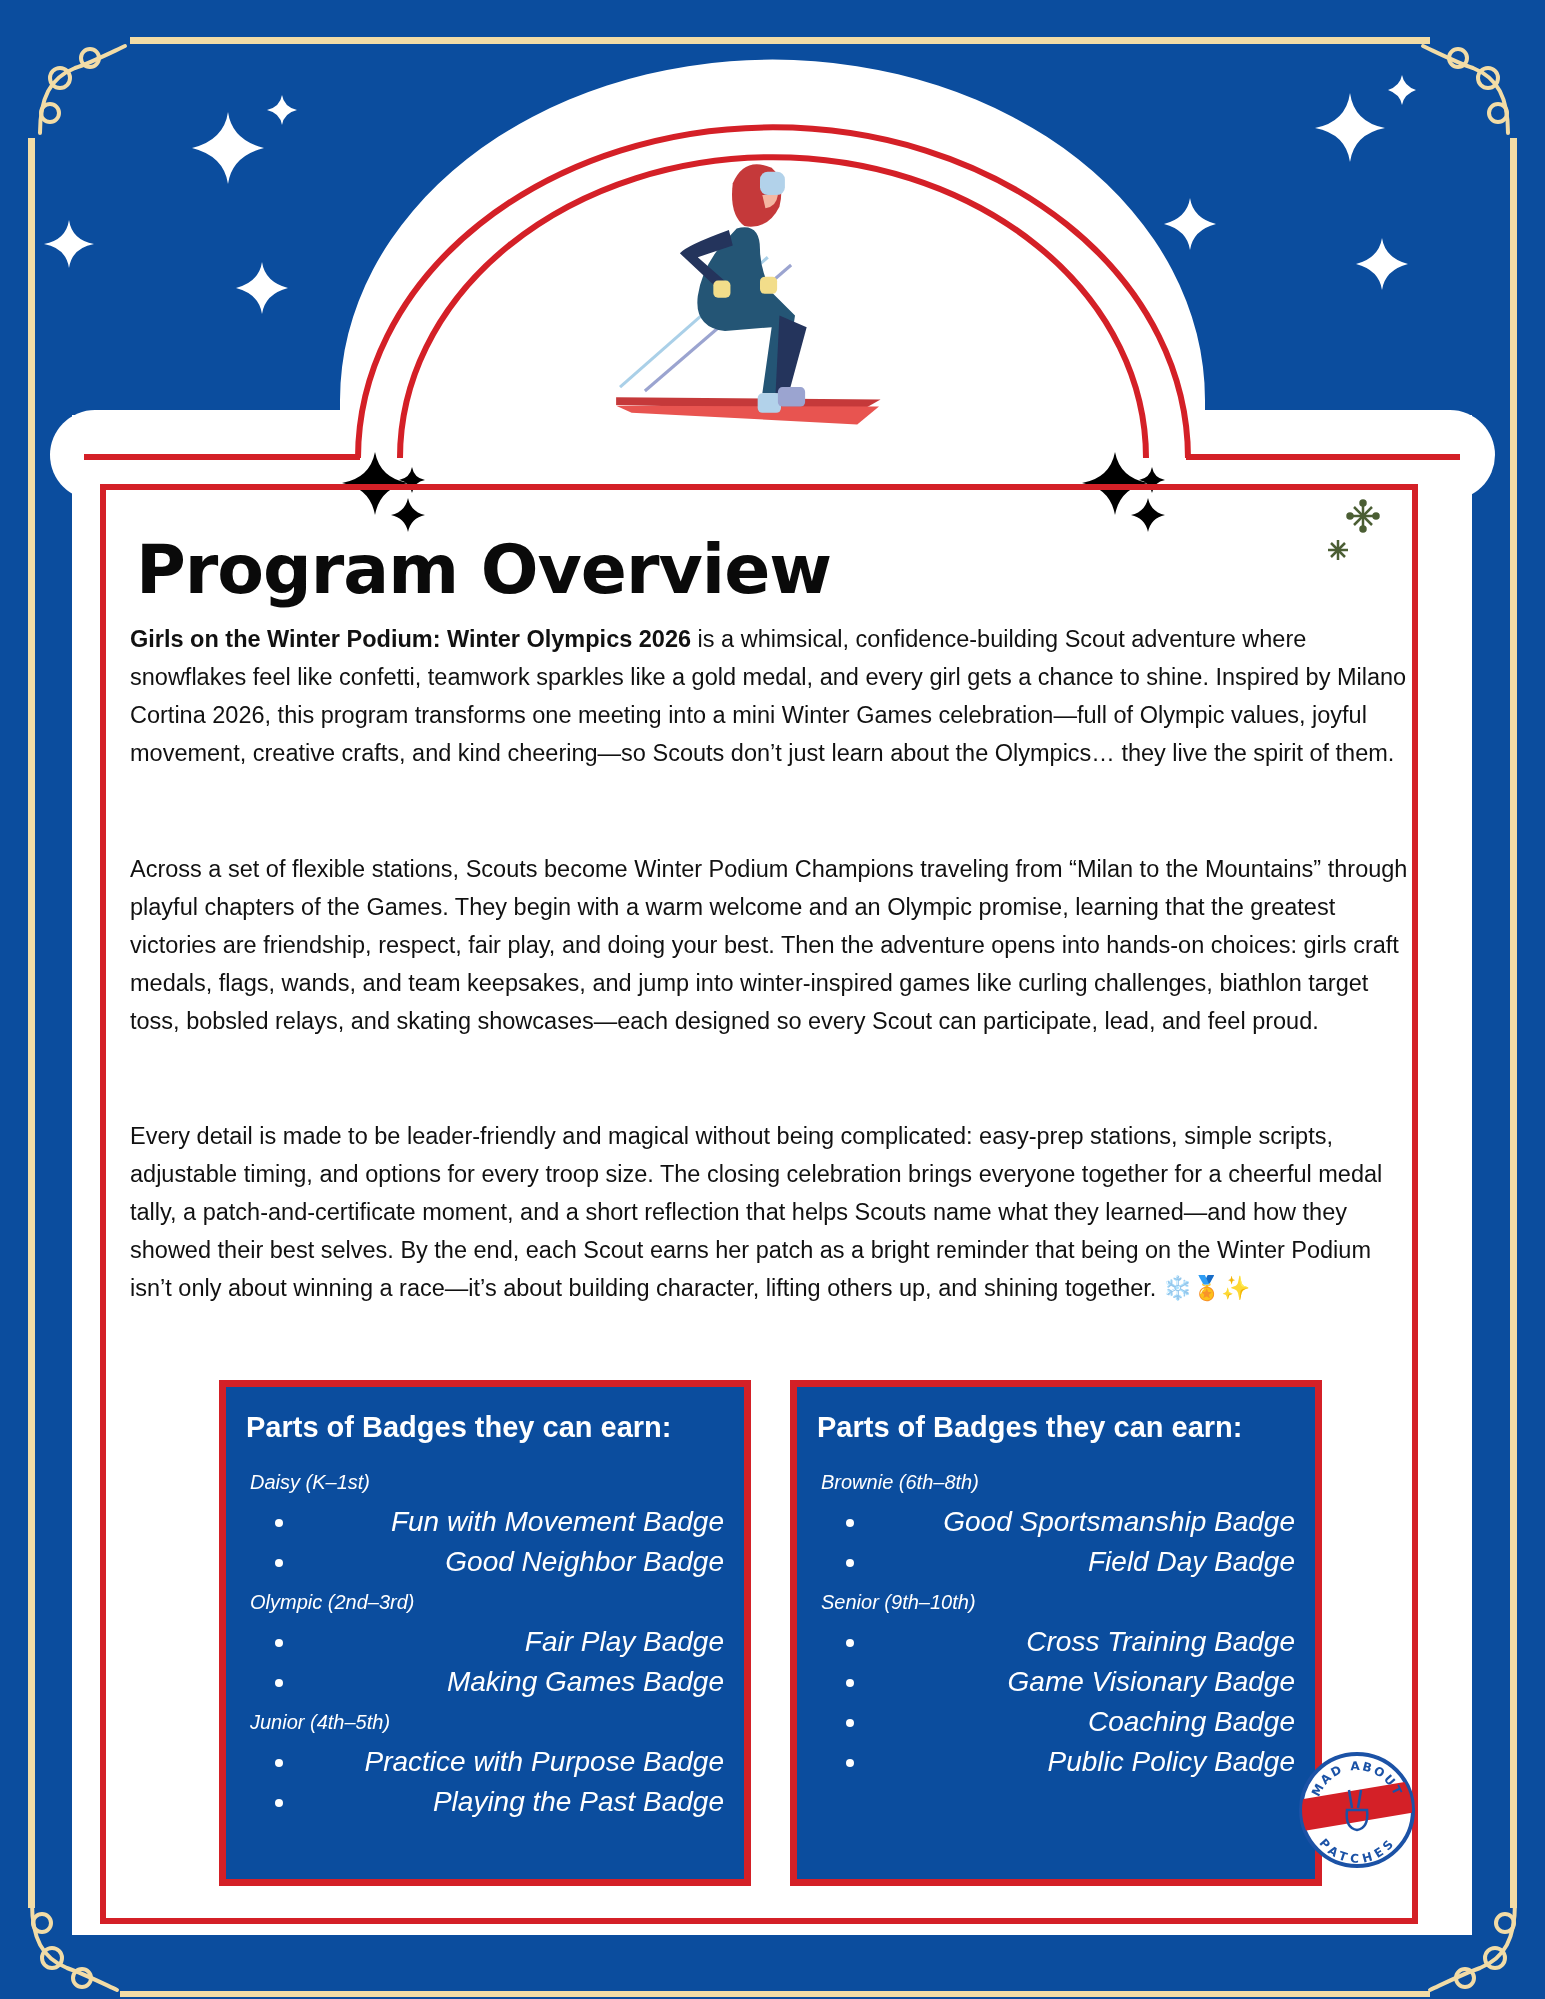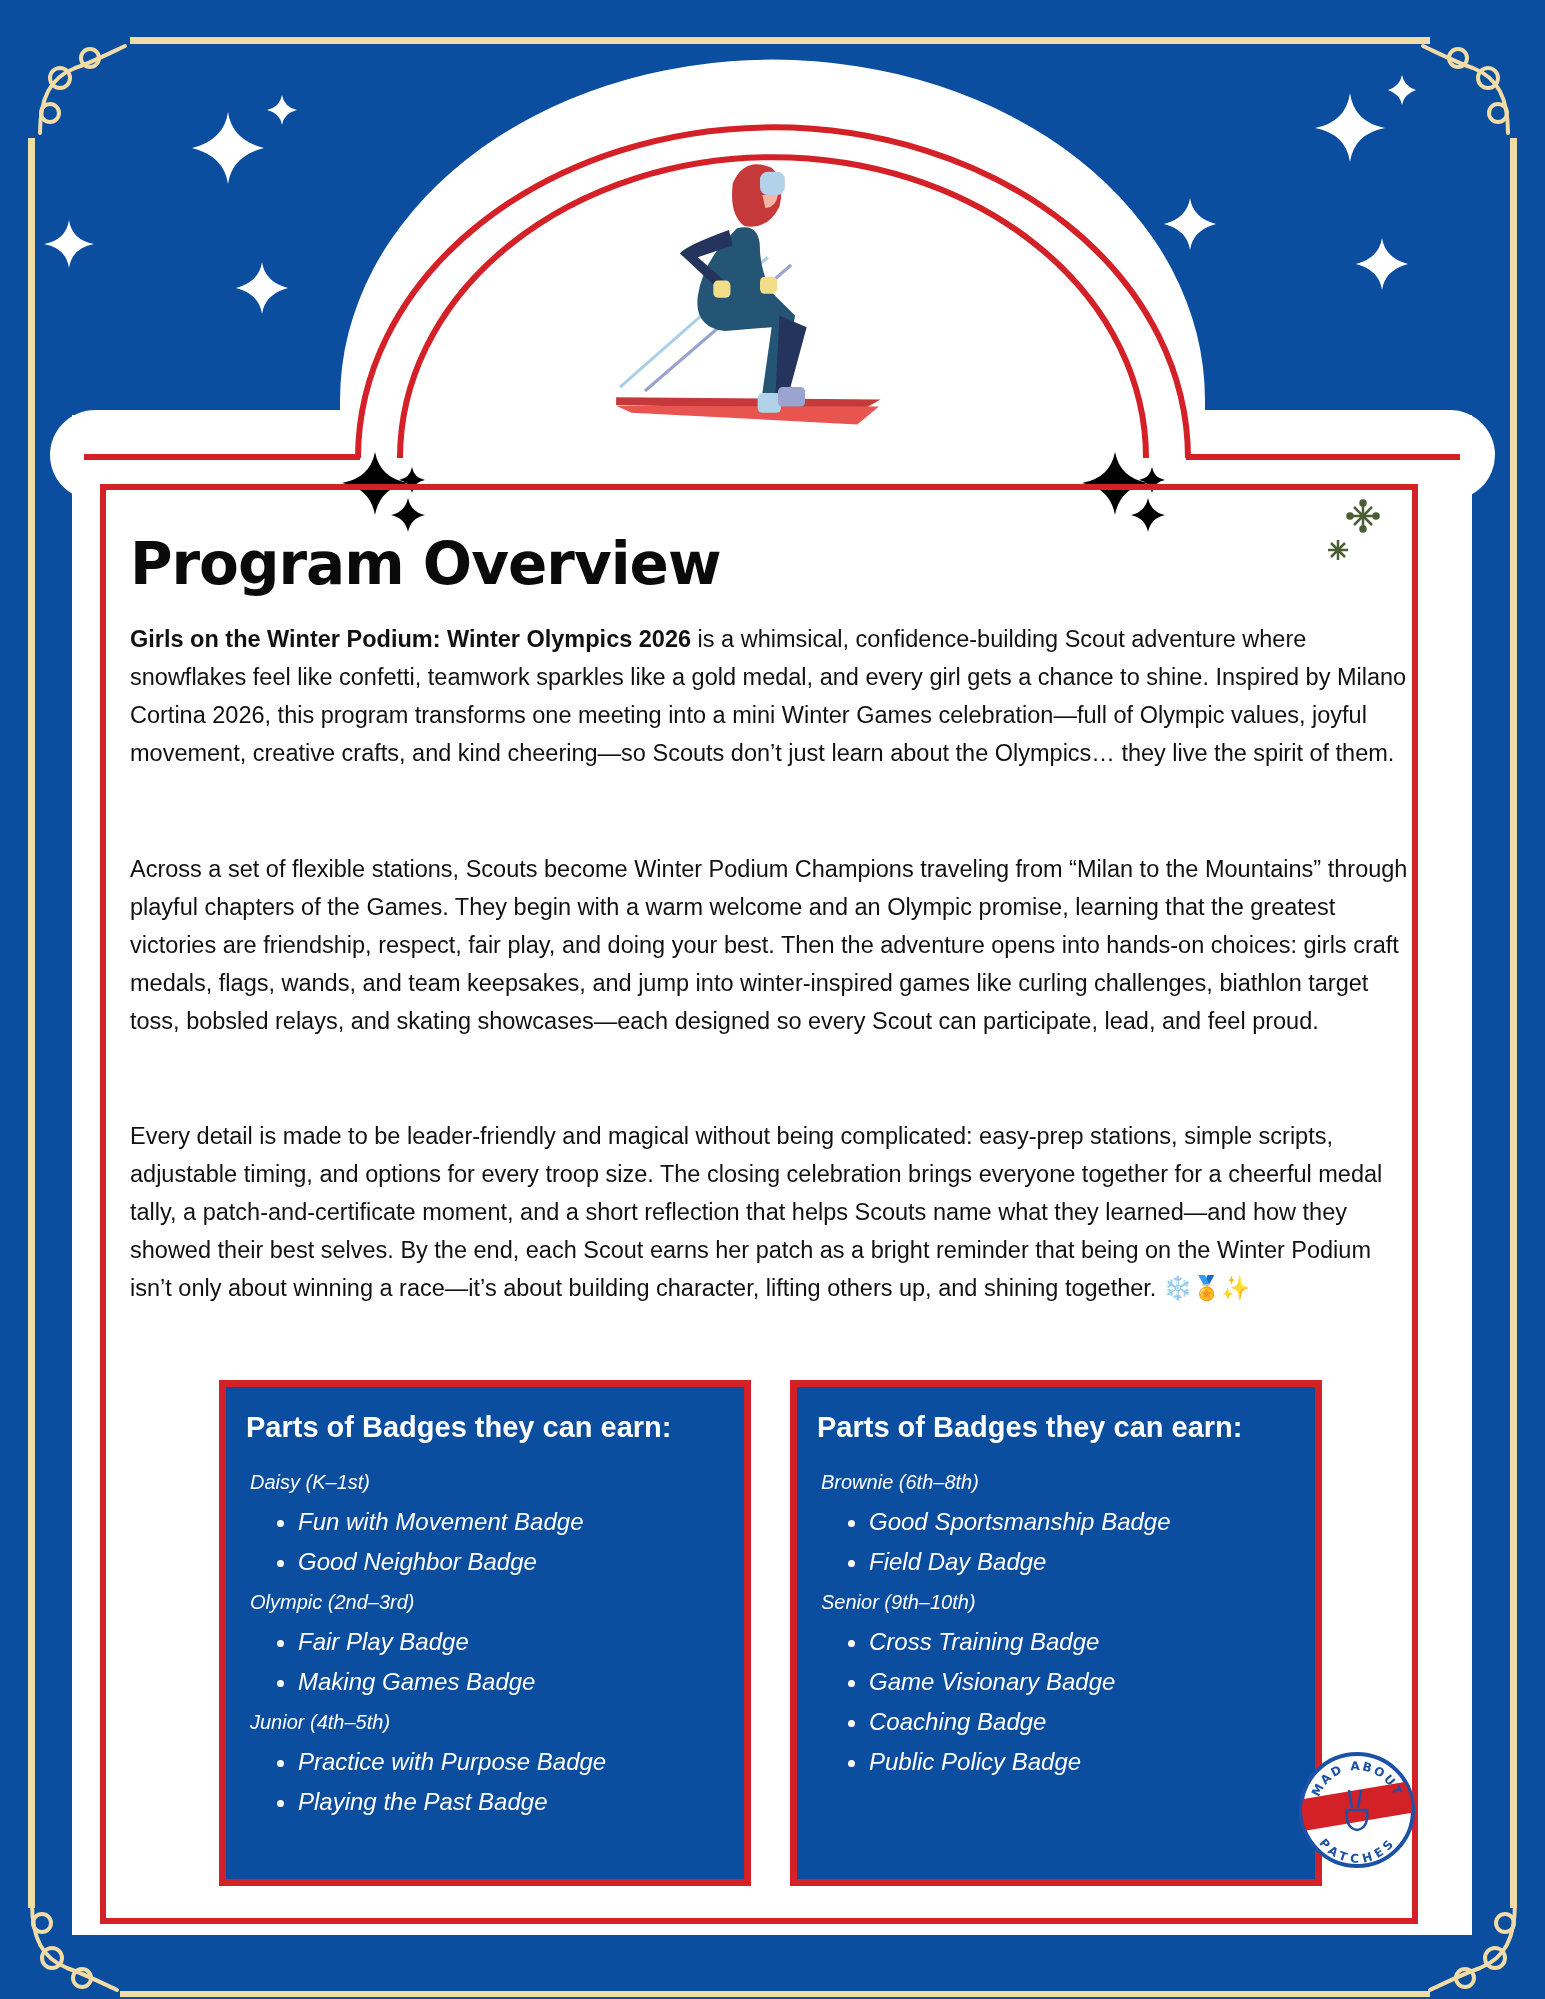--- a/index.html
+++ b/index.html
@@ -20,42 +20,42 @@
   .white-base { left: 72px; top: 415px; width: 1400px; height: 1520px; background: #fff; }
   .white-cap { left: 50px; top: 410px; width: 1445px; height: 90px; background: #fff; border-radius: 45px; }
   .arch-svg { left: 0; top: 0; }
 
   .content-frame {
     left: 100px; top: 484px; width: 1318px; height: 1440px;
     border: 6px solid #d42027; border-bottom: 6px solid #d42027; box-sizing: border-box;
   }
 
   .title {
-    left: 130px; top: 530px; font-size: 58px; font-weight: bold; color: #0a0a0a;
+    left: 136px; top: 530px; font-size: 68px; font-weight: bold; color: #0a0a0a;
     font-family: "DejaVu Sans", sans-serif; letter-spacing: -1px;
   }
   .body-text {
     left: 130px; width: 1280px; font-size: 23.5px; line-height: 38px; color: #111;
     font-family: "Liberation Sans", sans-serif;
   }
   .body-text b { font-weight: bold; }
   #p1 { top: 620px; }
   #p2 { top: 850px; }
   #p3 { top: 1117px; }
 
   .badge-box {
     width: 532px; height: 506px; background: #0b4d9e; border: 7px solid #d42027; box-sizing: border-box;
     color: #fff; padding: 24px 20px;
   }
   #box-left { left: 219px; top: 1380px; }
   #box-right { left: 790px; top: 1380px; }
   .box-title { font-size: 29px; font-weight: bold; margin: 0 0 18px 0; white-space: nowrap; }
   .level { font-style: italic; font-size: 20px; margin: 0; line-height: 40px; padding-left: 4px;}
   .badge-list { list-style: disc; margin: 0; padding-left: 52px; }
-  .badge-list li { font-style: italic; font-size: 24px; line-height: 40px; }
+  .badge-list li { font-style: italic; font-size: 28px; line-height: 40px; text-align: right; }
 
   .logo { left: 1297px; top: 1750px; width: 120px; height: 120px; }
 </style>
 </head>
 <body>
 
 <div class="abs gold-top"></div>
 <div class="abs gold-bottom"></div>
 <div class="abs gold-left"></div>
 <div class="abs gold-right"></div>

